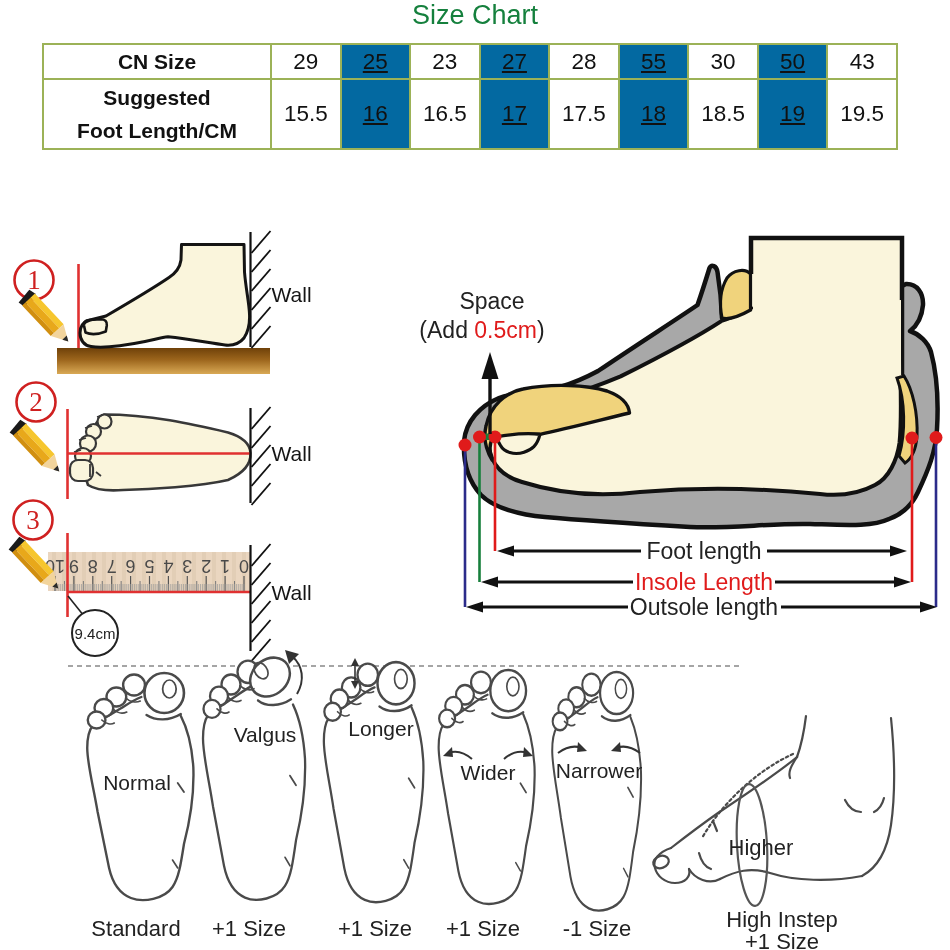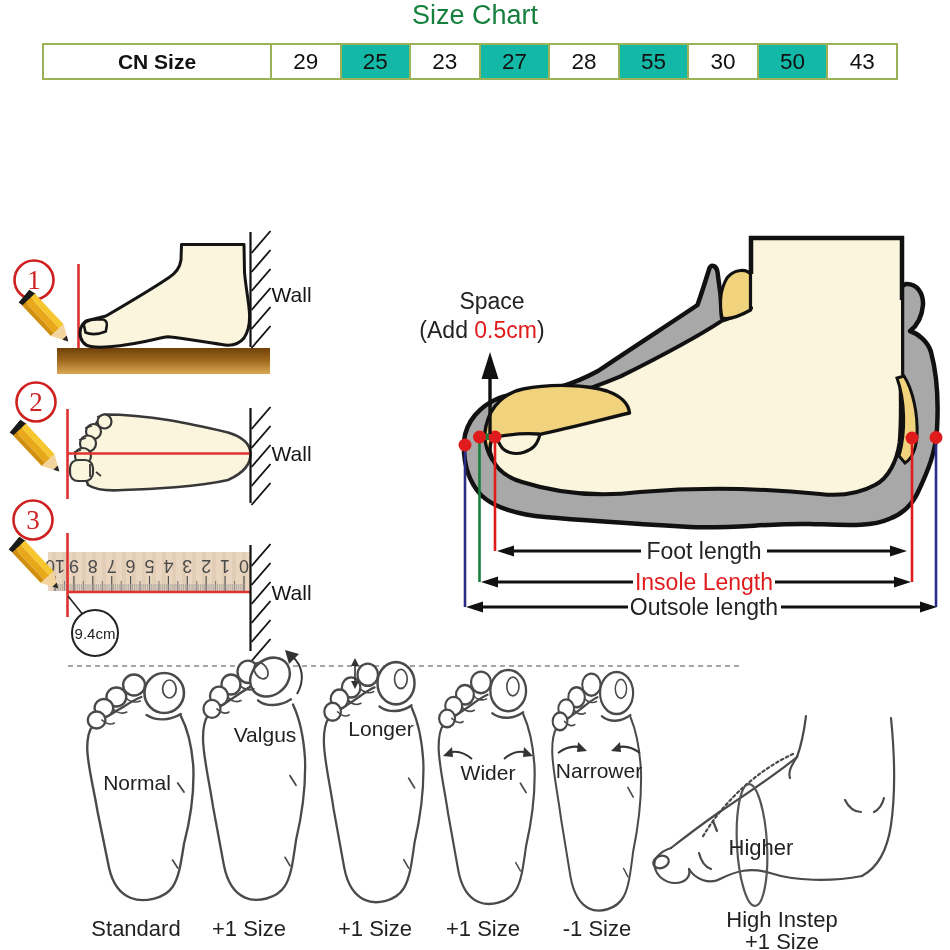--- a/index.html
+++ b/index.html
@@ -1,37 +1,49 @@
 <!DOCTYPE html>
 <html><head><meta charset="utf-8">
 <style>
 * { margin:0; padding:0; box-sizing:border-box; }
 body { width:950px; height:950px; background:#fff; transform:translateZ(0); font-family:"Liberation Sans",sans-serif; position:relative; overflow:hidden; }
 h1 { position:absolute; left:0; top:0px; width:950px; text-align:center; font-size:27px; font-weight:normal; color:#15803d; }
 table { position:absolute; left:7px; top:43px; width:856px; border-collapse:collapse; table-layout:fixed;margin-left:35px; }
 td { border:2px solid #9cb257; text-align:center; font-size:22.5px; color:#111; vertical-align:middle; }
 td.lbl { width:228px; font-weight:bold; font-size:21px; line-height:33px; }
-td.sh { background:#14b8a6; }
+td.sh { background:#0369a1;text-decoration:underline; }
 svg.main { position:absolute; left:0; top:0; }
 </style></head>
 <body>
 <h1>Size Chart</h1>
 <table>
 <tbody>
       <tr>
         <td class="lbl" style="height:32px">CN Size</td>
         <td>29</td>
         <td class="sh">25</td>
         <td>23</td>
         <td class="sh">27</td>
         <td>28</td>
         <td class="sh">55</td>
         <td>30</td>
         <td class="sh">50</td>
         <td>43</td>
+      </tr>
+<tr>
+        <td class="lbl" style="height:70px">Suggested<br>Foot Length/CM</td>
+        <td>15.5</td>
+        <td class="sh">16</td>
+        <td>16.5</td>
+        <td class="sh">17</td>
+        <td>17.5</td>
+        <td class="sh">18</td>
+        <td>18.5</td>
+        <td class="sh">19</td>
+        <td>19.5</td>
       </tr>
 </tbody>
   </table>
 <svg class="main" width="950" height="950" viewBox="0 0 950 950" font-family="Liberation Sans, sans-serif">
 <defs>
 <linearGradient id="floor" x1="0" y1="0" x2="0" y2="1">
 <stop offset="0" stop-color="#6f4109"></stop>
         <stop offset="0.45" stop-color="#9c651c"></stop>
         <stop offset="1" stop-color="#d9a955"></stop>
 </linearGradient>

